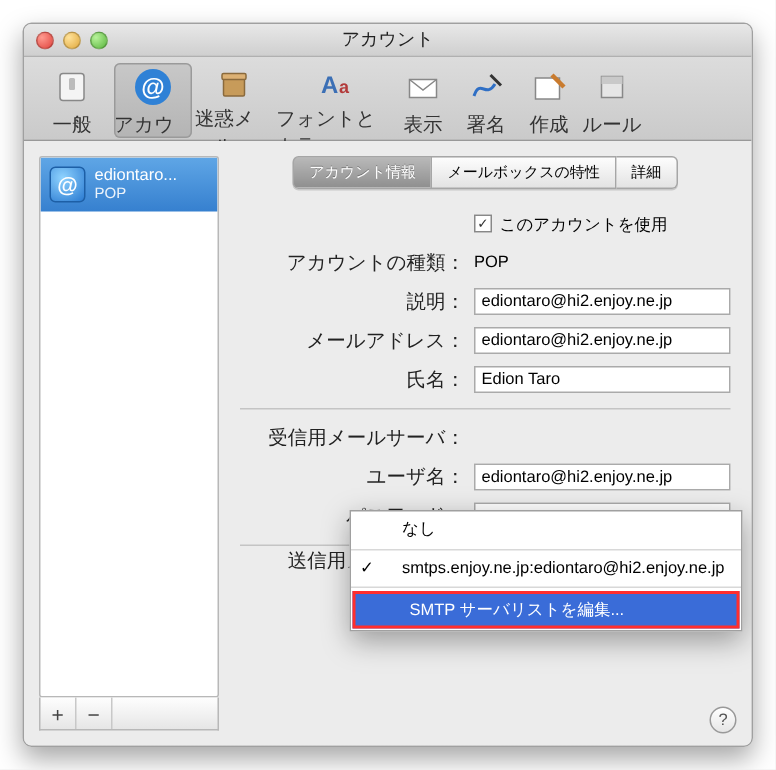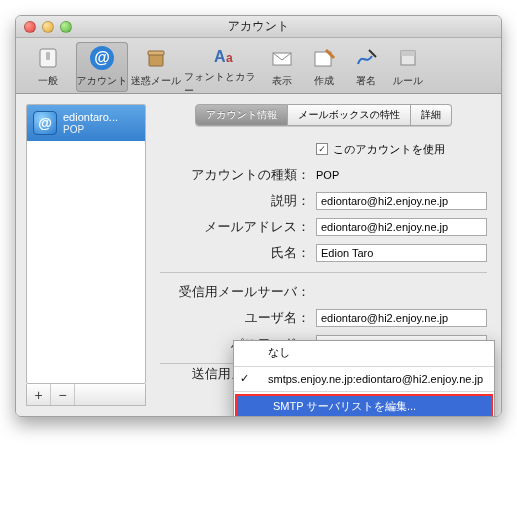--- a/index.html
+++ b/index.html
@@ -6,21 +6,21 @@
   body {
     font-family: "Lucida Grande", "Hiragino Kaku Gothic Pro", sans-serif;
     font-size: 11px;
     background: #fff;
     width: 517px;
     height: 513px;
     padding: 15px;
   }
   .window {
     width: 487px;
-    height: 402px;
+    height: 483px;
     background: linear-gradient(#ededed, #dcdcdc);
     border: 1px solid #a0a0a0;
     border-radius: 6px;
     box-shadow: 0 8px 18px rgba(0,0,0,.35);
     overflow: hidden;
     display: flex;
     flex-direction: column;
   }
   .titlebar {
     height: 22px;
@@ -48,21 +48,21 @@
   }
   .tool-item {
     display: flex; flex-direction: column; align-items: center;
     width: 52px; height: 50px;
     padding-top: 2px;
     border-radius: 4px;
     gap: 2px;
   }
   .tool-item.selected { background: linear-gradient(#c8c8c8,#b4b4b4); box-shadow: inset 0 0 0 1px #9a9a9a; }
   .tool-icon { width: 28px; height: 28px; display: flex; align-items: center; justify-content: center; }
-  .tool-label { font-size: 10px; color: #333; }
+  .tool-label { font-size: 13px; color: #333; }
 
   .body {
     flex: 1;
     background: #ececec;
     display: flex;
     padding: 10px 10px 10px 10px;
     gap: 10px;
     position: relative;
   }
 
@@ -239,34 +239,34 @@
         <svg width="24" height="24">
             <rect x="3" y="7" width="18" height="12" fill="#fff" stroke="#888"></rect>
             <polyline points="3,7 12,14 21,7" fill="none" stroke="#888"></polyline>
           </svg>
       </div>
       <div class="tool-label">表示</div>
     </div>
     <div class="tool-item" style="width:40px">
       <div class="tool-icon">
         <svg width="24" height="24">
+            <path d="M4 18 C8 6 12 20 18 10" stroke="#2f6fc5" stroke-width="2" fill="none"></path>
+            <line x1="15" y1="4" x2="22" y2="11" stroke="#333" stroke-width="2"></line>
+          </svg>
+      </div>
+      <div class="tool-label">署名</div>
+    </div>
+    <div class="tool-item" style="width:40px">
+      <div class="tool-icon">
+        <svg width="24" height="24">
             <rect x="3" y="6" width="16" height="14" fill="#fff" stroke="#888"></rect>
             <line x1="14" y1="4" x2="22" y2="12" stroke="#c97b2e" stroke-width="3"></line>
           </svg>
       </div>
       <div class="tool-label">作成</div>
-    </div>
-    <div class="tool-item" style="width:40px">
-      <div class="tool-icon">
-        <svg width="24" height="24">
-            <path d="M4 18 C8 6 12 20 18 10" stroke="#2f6fc5" stroke-width="2" fill="none"></path>
-            <line x1="15" y1="4" x2="22" y2="11" stroke="#333" stroke-width="2"></line>
-          </svg>
-      </div>
-      <div class="tool-label">署名</div>
     </div>
     <div class="tool-item" style="width:40px">
       <div class="tool-icon">
         <svg width="24" height="24">
             <rect x="5" y="5" width="14" height="14" fill="#e6e6e6" stroke="#888"></rect>
             <rect x="5" y="5" width="14" height="5" fill="#c9c9c9"></rect>
           </svg>
       </div>
       <div class="tool-label">ルール</div>
     </div>

